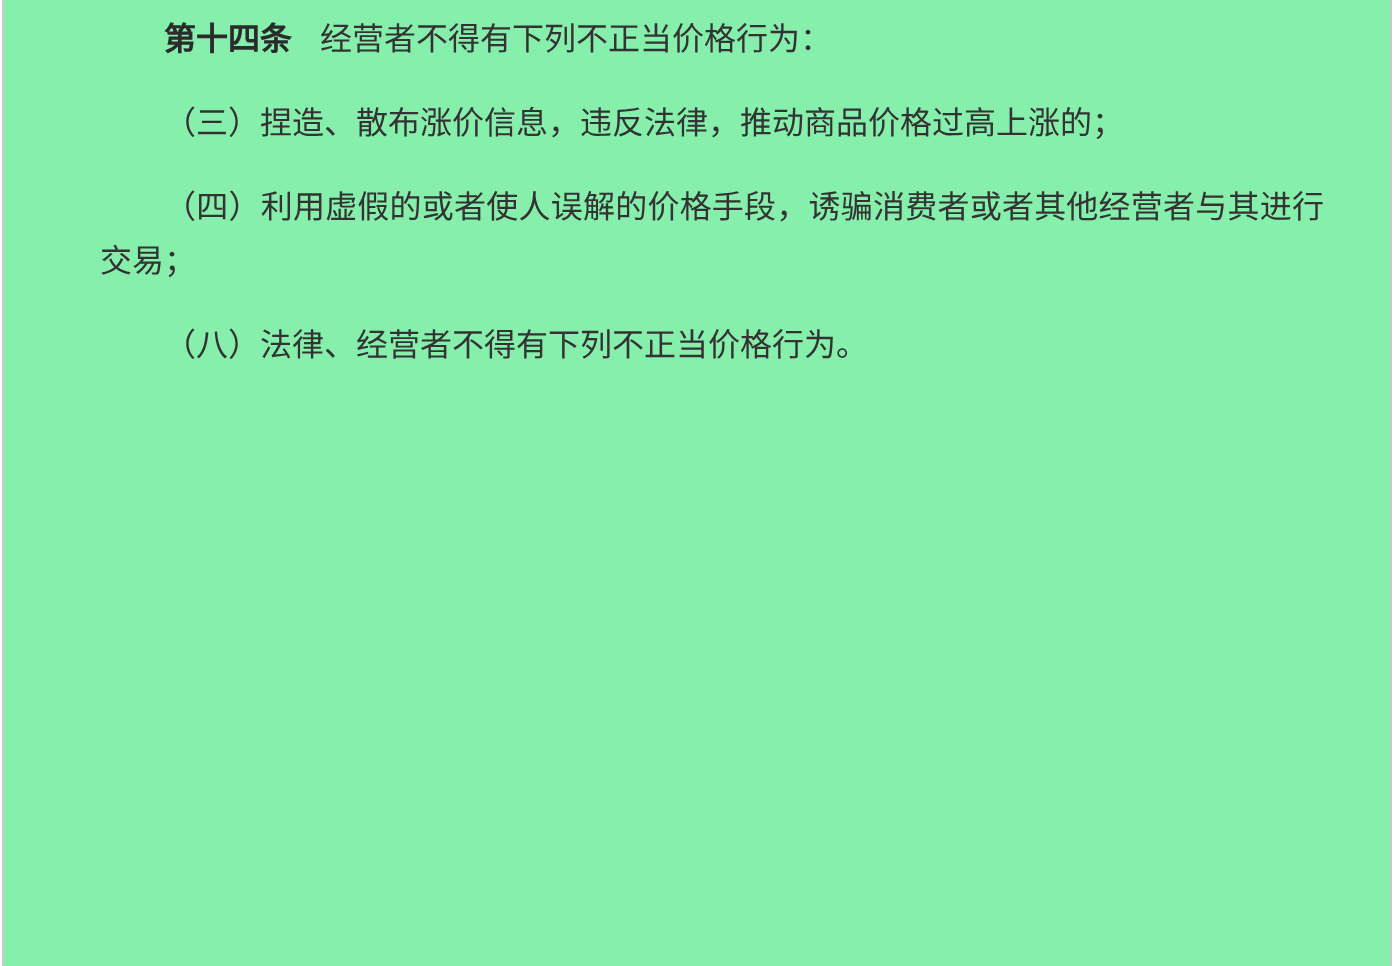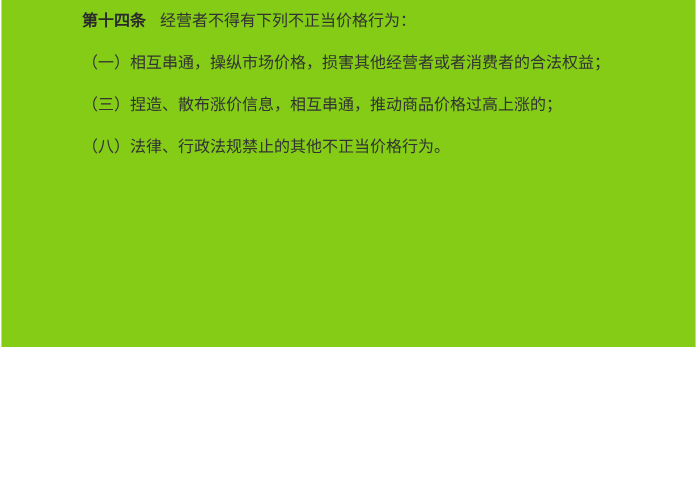--- a/index.html
+++ b/index.html
@@ -11,26 +11,26 @@
   .viewport {
     position: relative;
     width: 700px;
     height: 483px;
     overflow: hidden;
     background: #ffffff;
   }
   .page {
     box-sizing: border-box;
     width: 695px;
-    height: 347px;
+    height: 483px;
     margin-left: 1px;
     border-left: 1px solid #c9c9c9;
     border-right: 1px solid #c9c9c9;
     padding: 7px 33px 8px 48px;
-    background: #84cc16;
+    background: #86efac;
   }
   .page p {
     margin: 0 0 15px 0;
     font-size: 16px;
     line-height: 27px;
     color: #333333;
     text-indent: 2em;
     text-align: justify;
     max-width: 612px;
   }
@@ -48,31 +48,31 @@
 </head>
 <body>
 
 <div class="viewport">
   <div class="page">
 
     <p>
       <span class="article-number">第十四条</span><span class="article-intro">经营者不得有下列不正当价格行为：</span>
     </p>
 
-    <p>
-      <span>（一）</span><span>相互串通，操纵市场价格，损害其他经营者或者消费者的合法权益；</span>
-    </p>
 
 
     <p>
-      <span>（三）</span><span>捏造、散布涨价信息，相互串通，推动商品价格过高上涨的；</span>
+      <span>（三）</span><span>捏造、散布涨价信息，违反法律，推动商品价格过高上涨的；</span>
+    </p>
+
+    <p>
+      <span>（四）</span><span>利用虚假的或者使人误解的价格手段，诱骗消费者或者其他经营者与其进行交易；</span>
     </p>
 
 
 
 
-
     <p>
-      <span>（八）</span><span>法律、行政法规禁止的其他不正当价格行为。</span>
+      <span>（八）</span><span>法律、经营者不得有下列不正当价格行为。</span>
     </p>
 
   </div>
 </div>
 
 </body></html>

